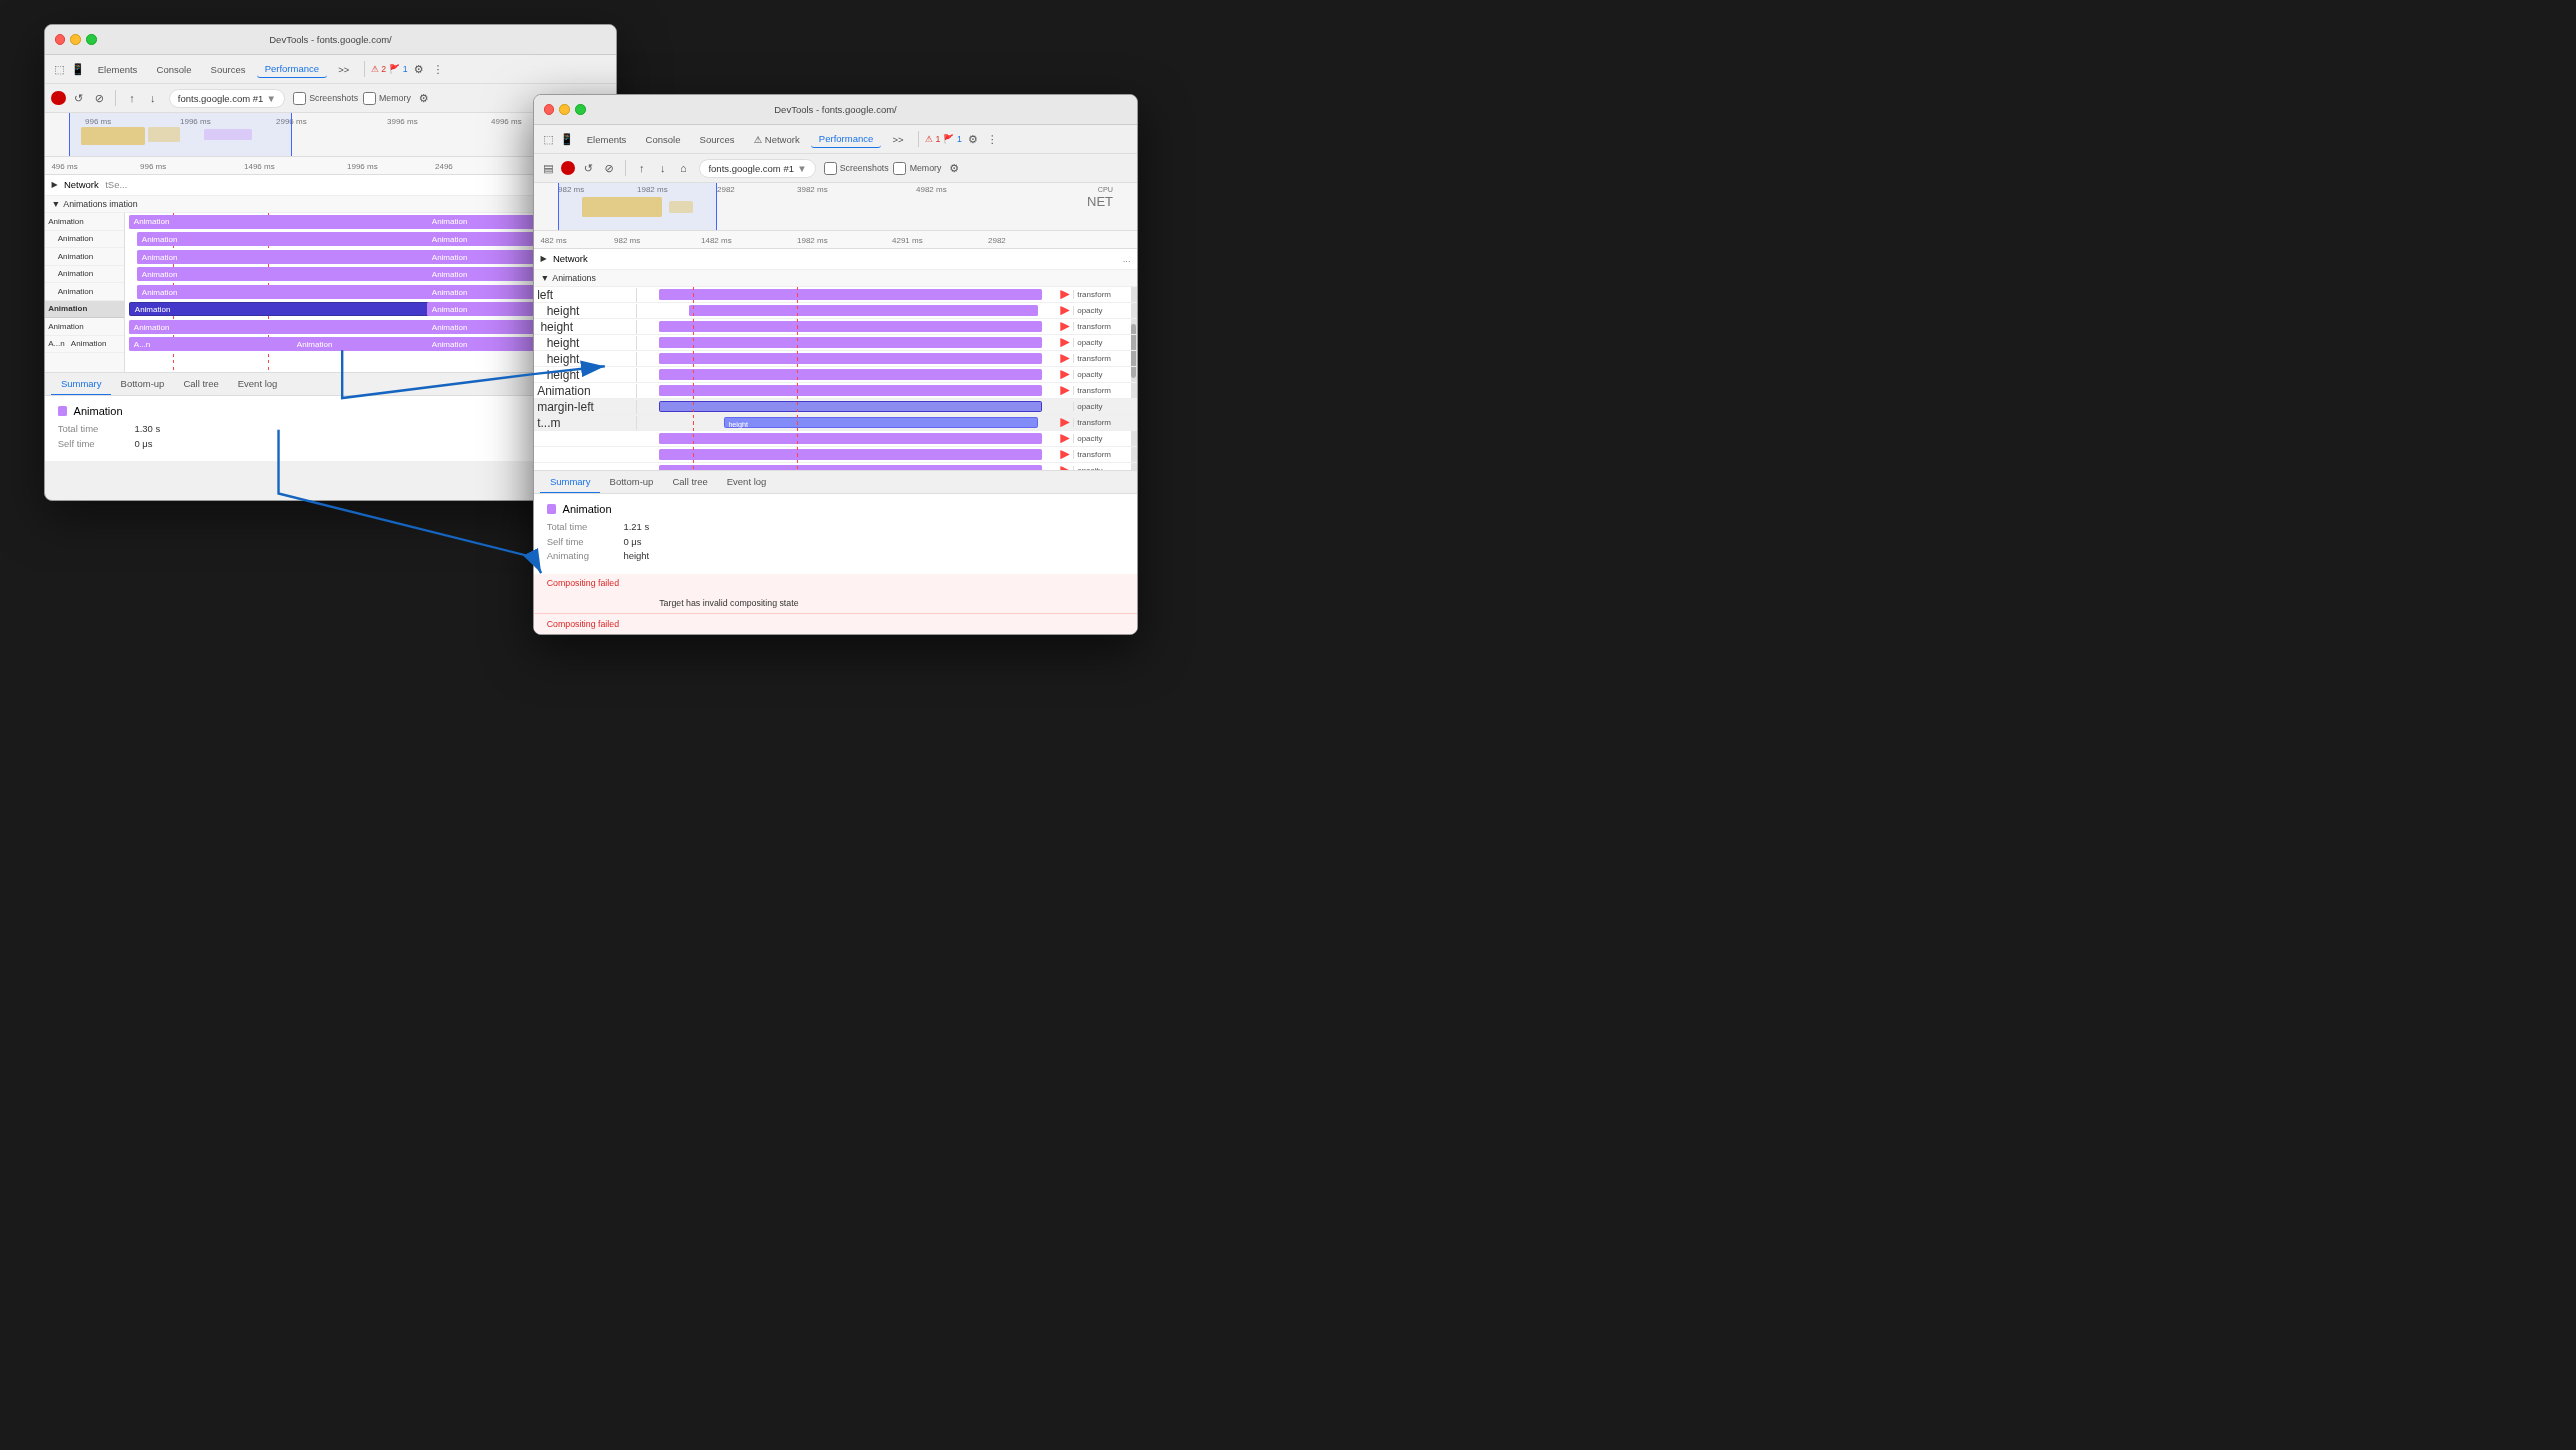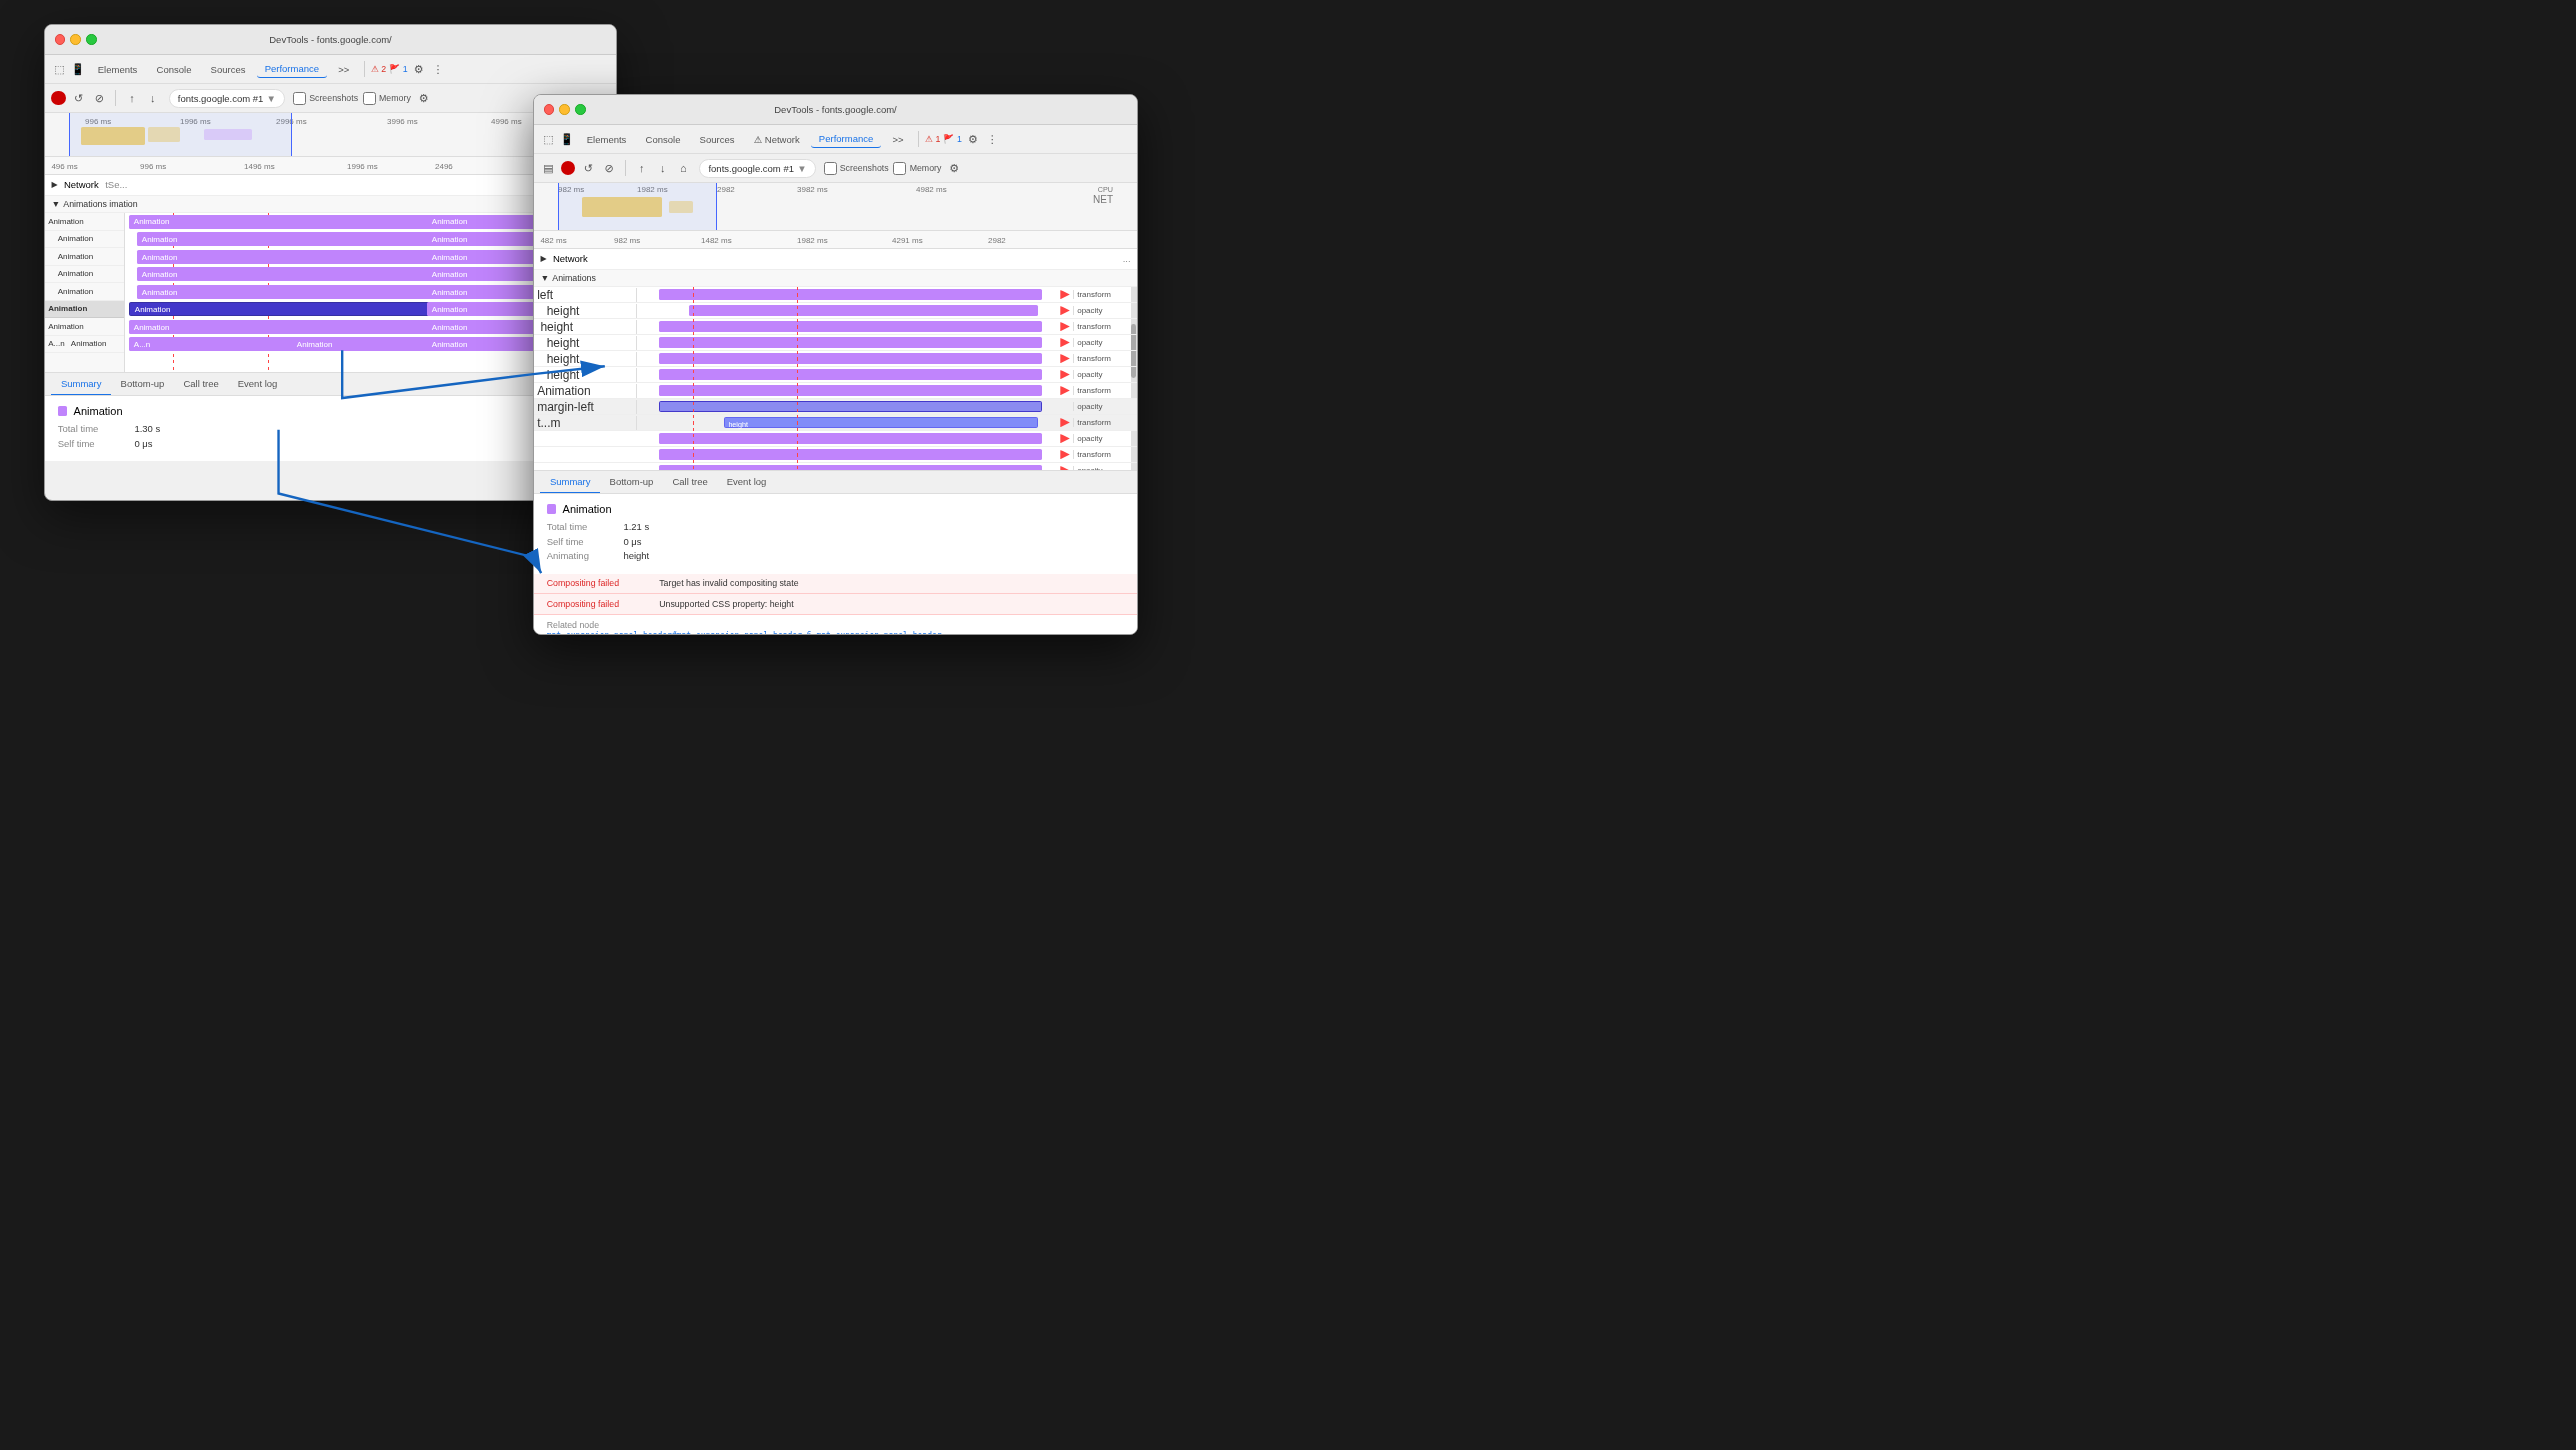--- a/index.html
+++ b/index.html
@@ -373,20 +373,21 @@
     }
 
     .compositing-label {
       color: #dc2626;
       flex-shrink: 0;
       width: 103px;
     }
 
     .compositing-value {
       color: #333;
+      margin-top: 20px;
     }
 
     .related-node-row {
       padding: 4.8px 12.7px;
       font-size: 8.8px;
     }
 
     .related-node-label {
       color: #888;
       margin-bottom: 1.6px;
@@ -673,21 +674,21 @@
       <input type="checkbox" style=""> Screenshots
     </div>
     <div class="checkbox-label">
       <input type="checkbox" style=""> Memory
     </div>
     <div class="toolbar-icon">⚙</div>
   </div>
 
   <div class="minimap" style="height:48px;position:relative;">
     <div style="position:absolute;right:24px;top:1.6px;font-size:7.2px;color:#777">CPU</div>
-    <div style="position:absolute;right:24px;top:11px;font-size:10px;color:#777">NET</div>
+    <div style="position:absolute;right:24px;top:11px;font-size:13px;color:#777">NET</div>
     <div class="ruler-label" style="left:24px;top:2.4px;font-size:8px;color:#777">982 ms</div>
     <div class="ruler-label" style="left:103px;top:2.4px;font-size:8px;color:#777">1982 ms</div>
     <div class="ruler-label" style="left:183px;top:2.4px;font-size:8px;color:#777">2982</div>
     <div class="ruler-label" style="left:263px;top:2.4px;font-size:8px;color:#777">3982 ms</div>
     <div class="ruler-label" style="left:382px;top:2.4px;font-size:8px;color:#777">4982 ms</div>
 
     <div style="position:absolute;left:48px;top:14.3px;width:80px;height:20px;background:rgba(240,180,0,0.5);border-radius:1.6px"></div>
     <div style="position:absolute;left:135px;top:17.5px;width:24px;height:12px;background:rgba(240,180,0,0.3);border-radius:1.6px"></div>
 
     <div style="position:absolute;left:24px;top:0;width:159px;height:100%;background:rgba(100,140,255,0.1);border-left:1.6px solid #4466ff;border-right:1.6px solid #4466ff"></div>

